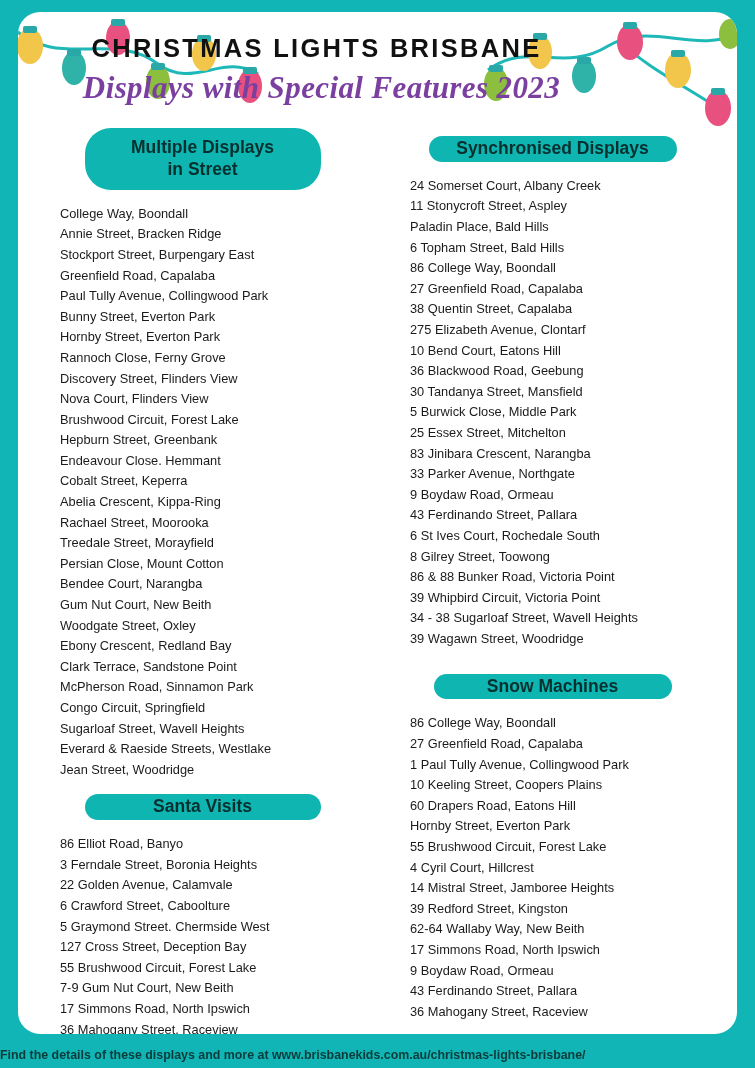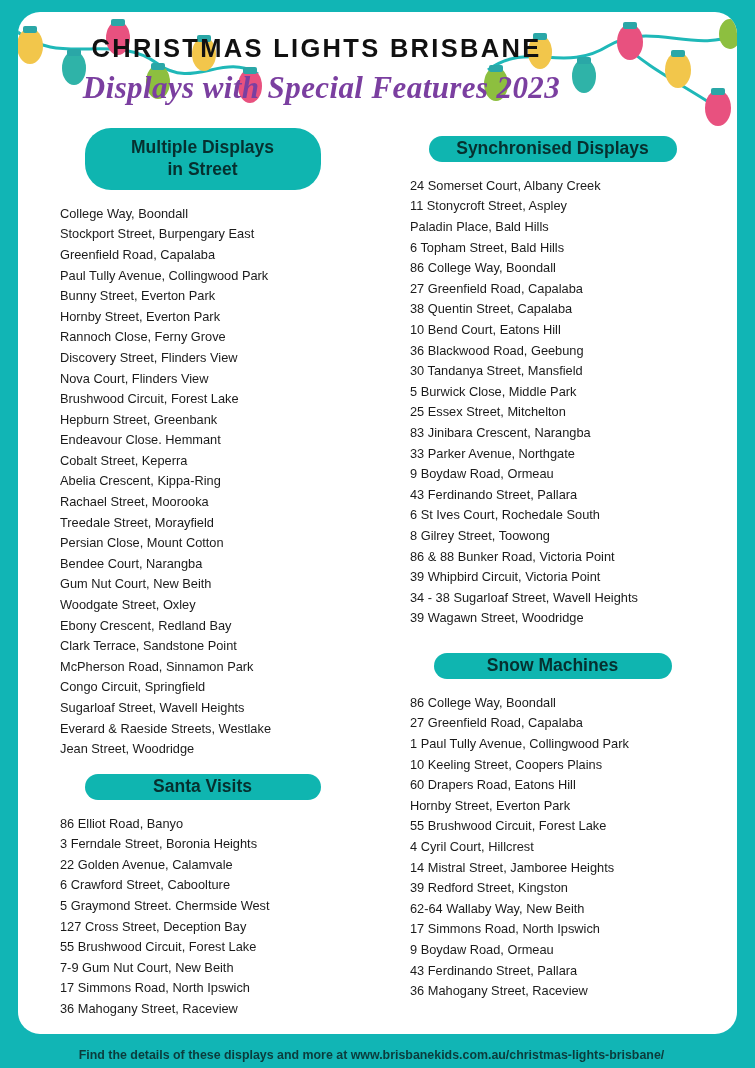--- a/index.html
+++ b/index.html
@@ -110,21 +110,21 @@
     line-height: 20.6px;
     white-space: nowrap;
   }
 
   
   .footer {
     position: absolute;
     left: 0;
     bottom: 6px;
     width: 743px;
-    text-align: center;
+    text-align: left;
     font-size: 12.4px;
     color: #0b3b3b;
     font-weight: bold;
   }
   .footer .url { font-weight: bold; }
 </style>
 </head>
 <body>
 
 <div class="page">
@@ -177,20 +177,21 @@
 
     <div class="col col-left">
 
       <div class="section">
         <div class="pill pill-multiple two-line">
           <div>Multiple Displays</div>
           <div>in Street</div>
         </div>
         <ul class="list">
           <li>College Way, Boondall</li>
+          <li>Annie Street, Bracken Ridge</li>
           <li>Stockport Street, Burpengary East</li>
           <li>Greenfield Road, Capalaba</li>
           <li>Paul Tully Avenue, Collingwood Park</li>
           <li>Bunny Street, Everton Park</li>
           <li>Hornby Street, Everton Park</li>
           <li>Rannoch Close, Ferny Grove</li>
           <li>Discovery Street, Flinders View</li>
           <li>Nova Court, Flinders View</li>
           <li>Brushwood Circuit, Forest Lake</li>
           <li>Hepburn Street, Greenbank</li>
@@ -237,20 +238,21 @@
       <div class="section" style="margin-top:8px;">
         <div class="pill pill-sync">Synchronised Displays</div>
         <ul class="list">
           <li>24 Somerset Court, Albany Creek</li>
           <li>11 Stonycroft Street, Aspley</li>
           <li>Paladin Place, Bald Hills</li>
           <li>6 Topham Street, Bald Hills</li>
           <li>86 College Way, Boondall</li>
           <li>27 Greenfield Road, Capalaba</li>
           <li>38 Quentin Street, Capalaba</li>
+          <li>275 Elizabeth Avenue, Clontarf</li>
           <li>10 Bend Court, Eatons Hill</li>
           <li>36 Blackwood Road, Geebung</li>
           <li>30 Tandanya Street, Mansfield</li>
           <li>5 Burwick Close, Middle Park</li>
           <li>25 Essex Street, Mitchelton</li>
           <li>83 Jinibara Crescent, Narangba</li>
           <li>33 Parker Avenue, Northgate</li>
           <li>9 Boydaw Road, Ormeau</li>
           <li>43 Ferdinando Street, Pallara</li>
           <li>6 St Ives Court, Rochedale South</li>

